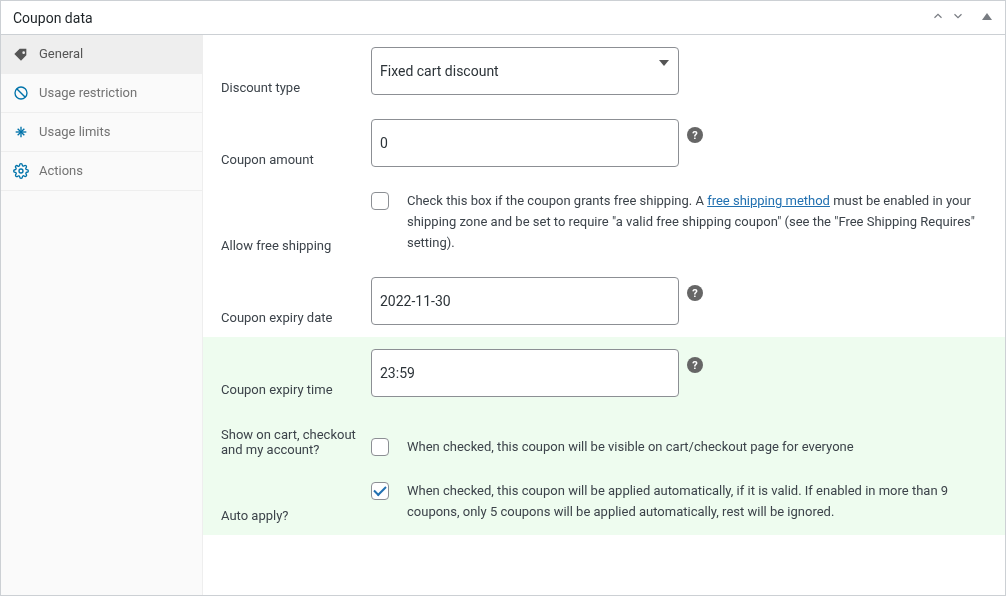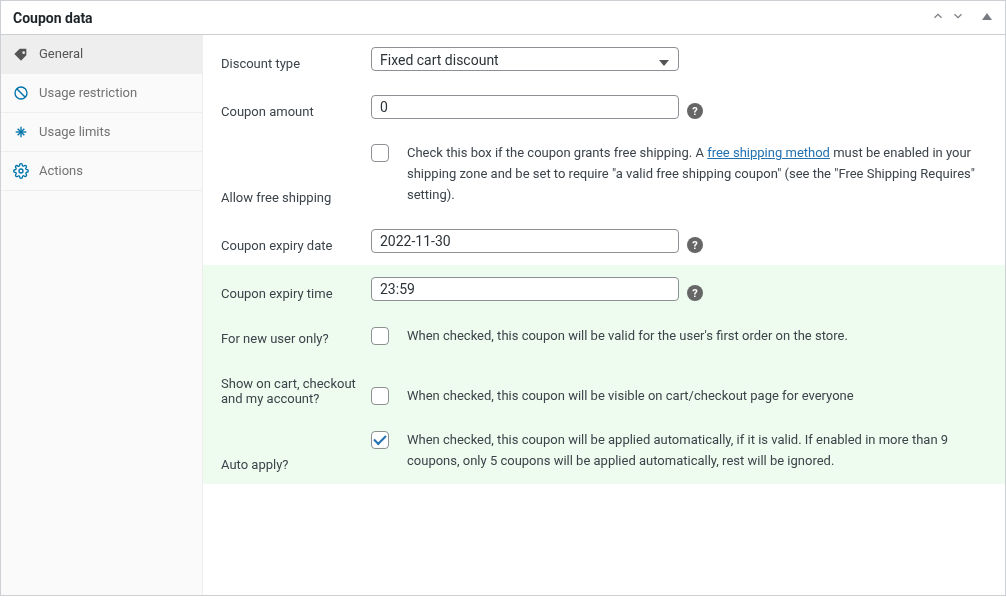--- a/index.html
+++ b/index.html
@@ -17,21 +17,21 @@
   }
   .panel-header {
     border-bottom: 1px solid #ccd0d4;
     padding: 8px 12px;
     display: flex;
     align-items: center;
     justify-content: space-between;
   }
   .panel-title {
     font-size: 14px;
-    font-weight: 700;
+    font-weight: 400;
   }
   .panel-controls {
     display: flex;
     gap: 6px;
     align-items: center;
     color: #787c82;
   }
   .panel-controls span { cursor: pointer; }
   .body {
     display: flex;
@@ -70,21 +70,21 @@
   .field-label {
     width: 150px;
     flex-shrink: 0;
     color: #3c434a;
     padding-top: 6px;
     font-size: 13px;
   }
   .field-input { flex: 1; display: flex; align-items: flex-start; gap: 8px; flex-wrap: wrap;}
   select, input[type="text"] {
     width: 308px;
-    height: 24px;
+    height: 48px;
     padding: 4px 8px;
     border: 1px solid #8c8f94;
     border-radius: 4px;
     font-size: 14px;
     color: #2c3338;
     background: #fff;
     font-family: inherit;
   }
   select { appearance: none; background-image: none; padding-right: 30px; position: relative;}
   .select-wrap { position: relative; display:inline-block;}
@@ -243,29 +243,20 @@
       </div>
 
       <div class="field-row highlight">
         <div class="field-label">Coupon expiry time</div>
         <div class="field-input">
           <input type="text" value="23:59" style="">
           <span class="help-tip">?</span>
         </div>
       </div>
 
-      <div class="field-row highlight">
-        <div class="field-label">For new user only?</div>
-        <div class="field-input">
-          <div class="checkbox-wrap">
-            <span class="checkbox"></span>
-            <span class="desc">When checked, this coupon will be valid for the user's first order on the store.</span>
-          </div>
-        </div>
-      </div>
 
 
       <div class="field-row highlight">
         <div class="field-label">Show on cart, checkout and my account?</div>
         <div class="field-input">
           <div class="checkbox-wrap">
             <span class="checkbox"></span>
             <span class="desc">When checked, this coupon will be visible on cart/checkout page for everyone</span>
           </div>
         </div>

